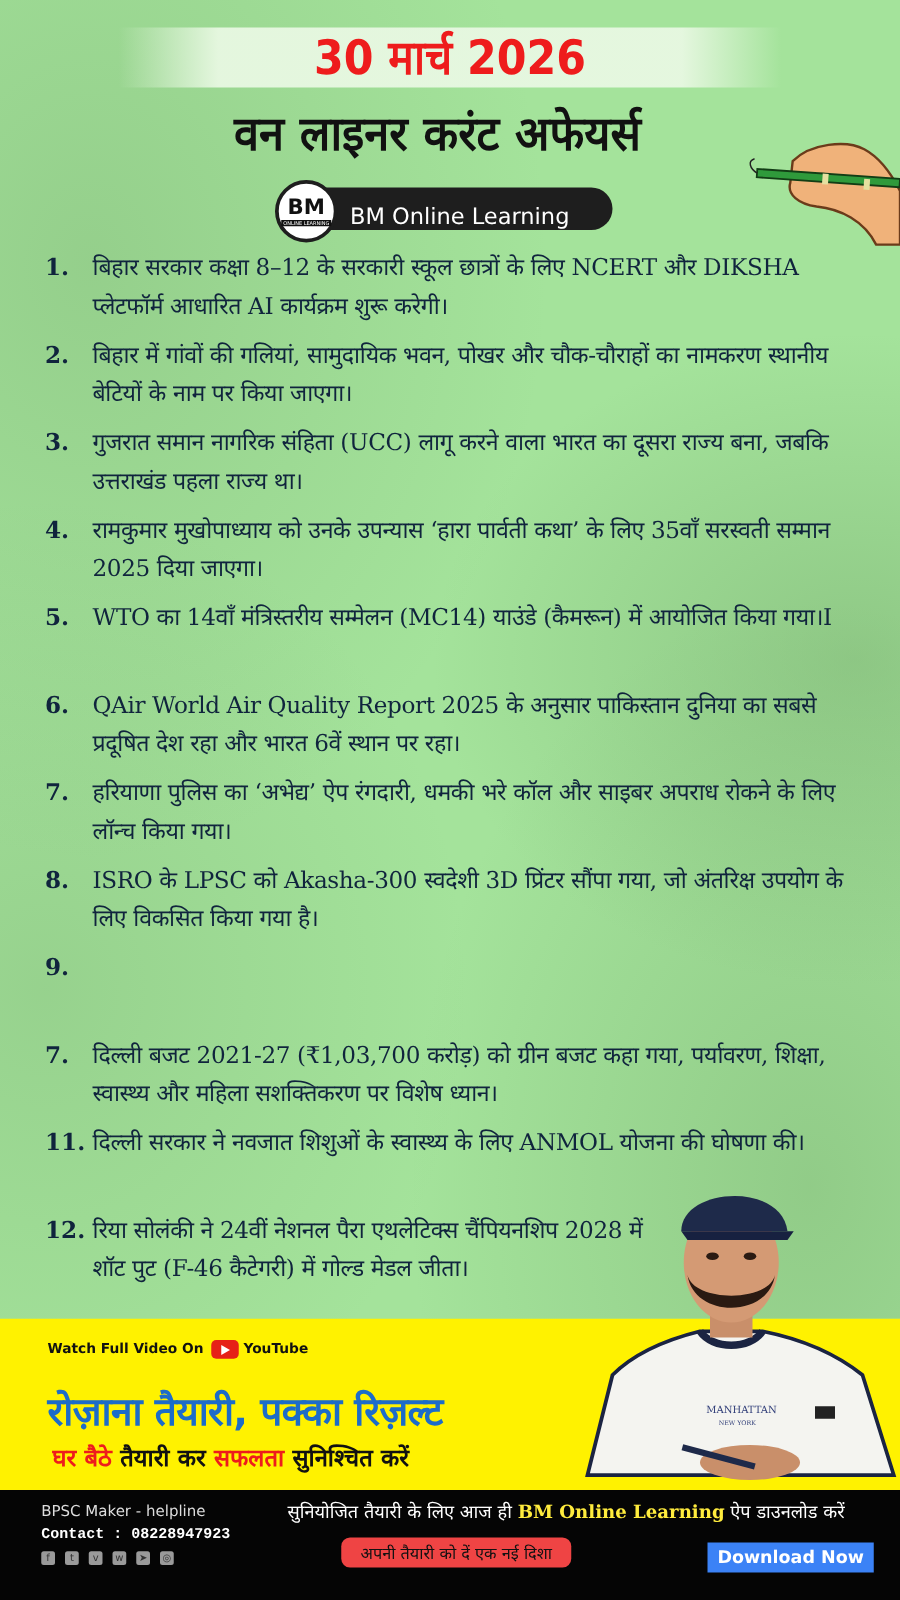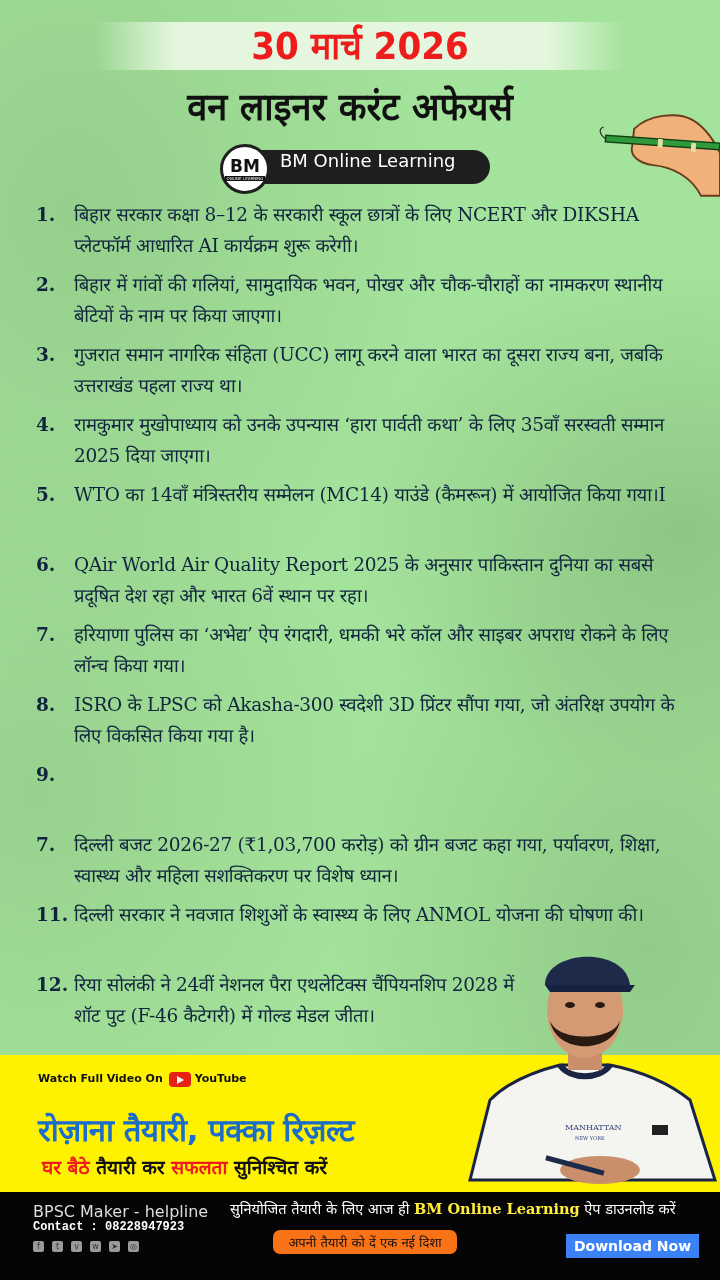--- a/index.html
+++ b/index.html
@@ -33,21 +33,21 @@
     font-family: "DejaVu Sans", sans-serif; font-weight: bold;
     font-size: 38px; color: #111; line-height: 50px;
     transform: scaleX(0.95);
   }
   .hand {
     position: absolute; left: 596px; top: 98px; width: 124px; height: 100px;
   }
   .brand-pill {
     position: absolute; left: 222px; top: 150px; width: 268px; height: 34px;
     background: #1e1e1e; border-radius: 17px;
-    display: flex; align-items: flex-start;
+    display: flex; align-items: flex-end;
   }
   .brand-logo {
     position: absolute; left: -2px; top: -6px; width: 50px; height: 50px;
     border-radius: 50%; background: #fff; border: 3px solid #1e1e1e;
     display: flex; flex-direction: column; align-items: center; justify-content: center;
   }
   .brand-logo .bm {
     font-family: "DejaVu Sans", sans-serif; font-weight: bold; font-size: 17px; color: #111; line-height: 18px;
   }
   .brand-logo .ol {
@@ -96,41 +96,41 @@
   .tagline .red { color: #ee1c1c; }
   .person {
     position: absolute; left: 450px; top: 930px; width: 270px; height: 260px;
   }
   .footer {
     position: absolute; left: 0; top: 1192px; width: 720px; height: 88px;
     background: #050505;
   }
   .helpline {
     position: absolute; left: 33px; top: 1202px;
-    font-family: "DejaVu Sans", sans-serif; font-size: 16px; color: #ddd;
+    font-family: "DejaVu Sans", sans-serif; font-size: 12px; color: #ddd;
   }
   .contact {
     position: absolute; left: 33px; top: 1220px;
     font-family: Liberation Mono, monospace; font-size: 12px; font-weight: bold; color: #fff;
   }
   .socials {
     position: absolute; left: 33px; top: 1241px; display: flex; gap: 8px;
   }
   .soc {
     width: 11px; height: 11px; border-radius: 2px; background: #9a9a9a;
     font-family: "DejaVu Sans", sans-serif; font-size: 8px; color: #333; line-height: 11px; text-align: center;
   }
   .download-msg {
     position: absolute; left: 230px; top: 1198px; width: 486px;
     font-family: "DejaVu Serif", serif; font-size: 14.5px; color: #fff; white-space: nowrap;
   }
   .download-msg .brand { color: #ffec3d; font-weight: bold; }
   .pill {
     position: absolute; left: 273px; top: 1230px; width: 184px; height: 24px;
-    background: #f97316; border-radius: 7px;
+    background: #ef4444; border-radius: 7px;
     font-family: "DejaVu Serif", serif; font-size: 13px; color: #111;
     display: flex; align-items: center; justify-content: center;
   }
   .dl-btn {
     position: absolute; left: 566px; top: 1234px; width: 133px; height: 24px;
     background: #3b82f6;
     font-family: "DejaVu Sans", sans-serif; font-weight: bold; font-size: 14px; color: #fff;
     display: flex; align-items: center; justify-content: center;
   }
 </style>
@@ -191,21 +191,21 @@
     </li>
   <li class="item">
       <span class="num">8.</span>
       <span class="txt">ISRO के LPSC को Akasha-300 स्वदेशी 3D प्रिंटर सौंपा गया, जो अंतरिक्ष उपयोग के लिए विकसित किया गया है।</span>
     </li>
   <li class="item">
       <span class="num">9.</span>
     </li>
   <li class="item">
       <span class="num">7.</span>
-      <span class="txt">दिल्ली बजट 2026-27 (₹1,03,700 करोड़) को ग्रीन बजट कहा गया, पर्यावरण, शिक्षा, स्वास्थ्य और महिला सशक्तिकरण पर विशेष ध्यान।</span>
+      <span class="txt">दिल्ली बजट 2021-27 (₹1,03,700 करोड़) को ग्रीन बजट कहा गया, पर्यावरण, शिक्षा, स्वास्थ्य और महिला सशक्तिकरण पर विशेष ध्यान।</span>
     </li>
   <li class="item">
       <span class="num">11.</span>
       <span class="txt" style="padding-right:40px">दिल्ली सरकार ने नवजात शिशुओं के स्वास्थ्य के लिए ANMOL योजना की घोषणा की।</span>
     </li>
   <li class="item">
       <span class="num">12.</span>
       <span class="txt" style="padding-right:170px">रिया सोलंकी ने 24वीं नेशनल पैरा एथलेटिक्स चैंपियनशिप 2028 में शॉट पुट (F-46 कैटेगरी) में गोल्ड मेडल जीता।</span>
     </li>
 </ol>

